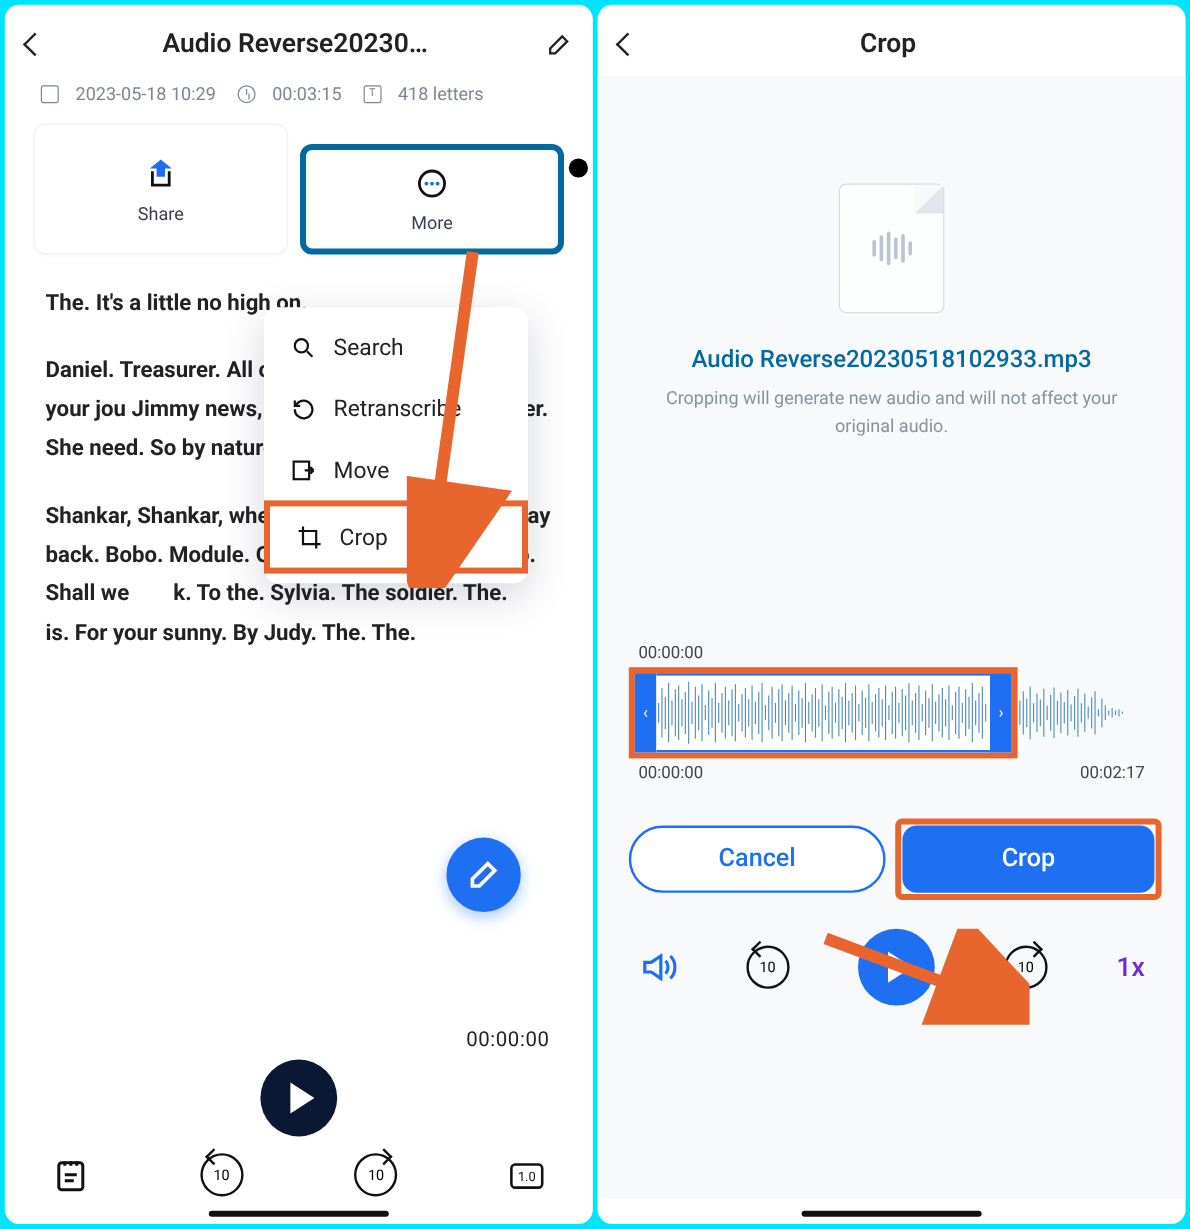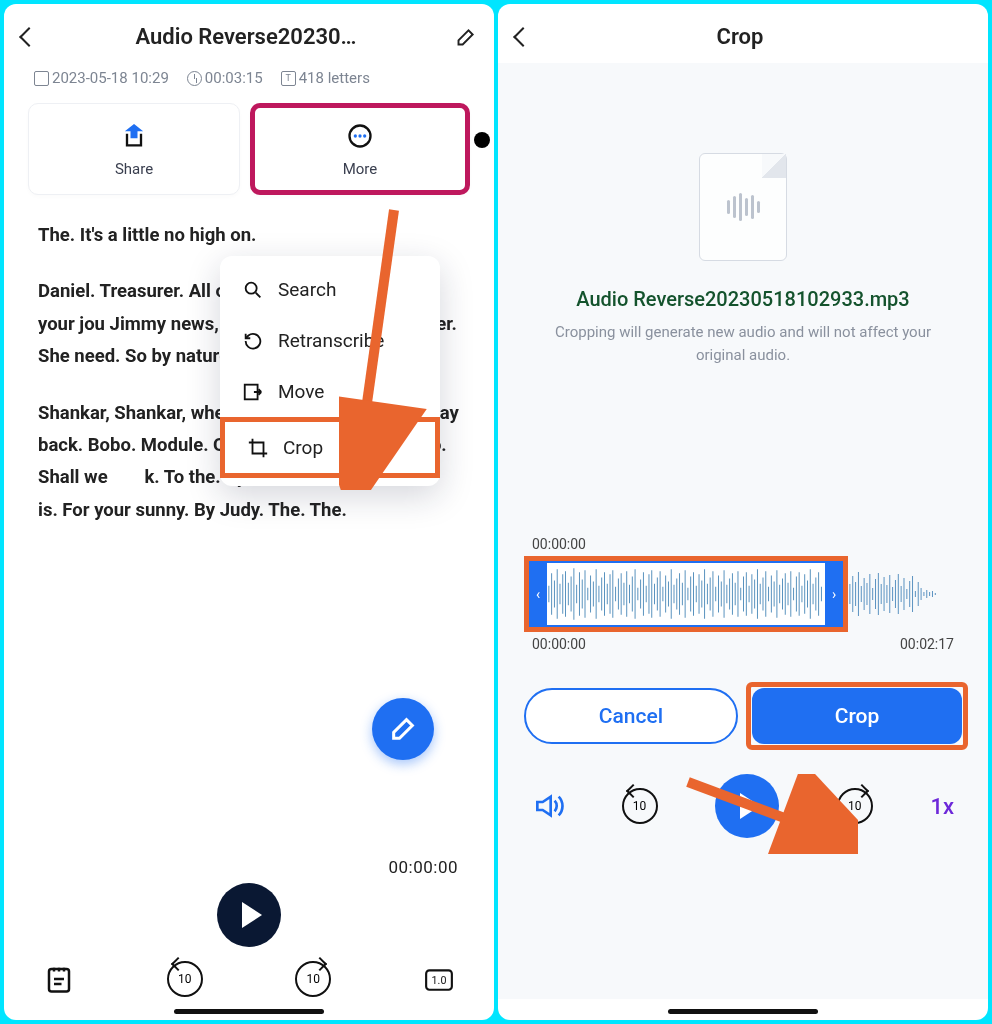--- a/index.html
+++ b/index.html
@@ -5,30 +5,30 @@
   * { box-sizing: border-box; margin: 0; padding: 0; font-family: -apple-system, BlinkMacSystemFont, "Segoe UI", Roboto, sans-serif; }
   body { background: #00e5ff; display: flex; gap: 4px; padding: 4px; width: 992px; height: 1024px; }
   .screen { background: #fff; border-radius: 12px; flex: 1; position: relative; overflow: hidden; display: flex; flex-direction: column; }
   .header { display: flex; align-items: center; padding: 20px 18px 14px; }
   .back-chev { width: 14px; height: 14px; border-left: 2.5px solid #222; border-bottom: 2.5px solid #222; transform: rotate(45deg); }
   .header-title { flex: 1; text-align: center; font-size: 22px; font-weight: 600; color: #222; }
   .edit-pen { width: 20px; height: 20px; }
 
   
   .meta-row { display: flex; gap: 18px; align-items: center; padding: 6px 30px 16px; color: #7d8592; font-size: 15px; }
-  .meta-item { display: flex; align-items: center; gap: 3px; }
+  .meta-item { display: flex; align-items: center; gap: 14px; }
   .meta-ico { width: 15px; height: 15px; border: 1.4px solid #7d8592; border-radius: 2px; display: inline-block; position: relative; }
   .meta-ico.clock { border-radius: 50%; }
   .meta-ico.clock::after { content: ""; position: absolute; left: 45%; top: 18%; width: 1.2px; height: 5px; background:#7d8592; box-shadow: 2px 4px 0 0 #7d8592; }
 
   .action-grid { display: flex; gap: 10px; padding: 0 24px 6px; position: relative; }
   .action-card { flex: 1; background: #fff; border: 1px solid #eef0f4; border-radius: 10px; box-shadow: 0 2px 4px rgba(0,0,0,0.02); display: flex; flex-direction: column; align-items: center; justify-content: center; padding: 14px 4px 12px; gap: 10px; }
   .action-card svg { width: 28px; height: 28px; }
   .action-label { font-size: 15px; color: #3a3f4f; }
-  .hl-box { border: 5px solid #be185d; }
+  .hl-box { border: 5px solid #0369a1; margin-top: 17px; }
 
   .scrollbar-dot { position:absolute; right:4px; top:128px; width:16px; height:16px; background:#000; border-radius:50%; }
 
   .transcript { padding: 18px 34px 4px; font-size: 18.5px; line-height: 1.75; color: #222; position: relative; }
   .transcript p { margin-bottom: 24px; font-weight: bold; }
 
   .popup { position: absolute; top: 252px; left: 216px; width: 220px; background:#fff; border-radius: 12px; box-shadow: 0 10px 34px rgba(20,30,60,0.18); padding: 8px 0; z-index: 4; }
   .popup-item { display: flex; align-items: center; gap: 14px; padding: 14px 22px; font-size: 19px; color:#222; }
   .popup-item.hl-box { border:5px solid #e9652e; margin:0; }
   .popup-ico { width: 22px; height: 22px; flex-shrink:0; }
@@ -49,21 +49,21 @@
   .home-bar { width:150px; height:5px; background:#111; border-radius:3px; margin:10px auto 6px; }
 
   
   .r-body { flex:1; background:#f7f9fb; display:flex; flex-direction:column; align-items:center; padding:90px 26px 12px; }
   .file-card { width:88px; height:108px; border:1px solid #d6dbe3; border-radius:6px; background:#fdfefe; position:relative; display:flex; align-items:center; justify-content:center; }
   .file-card::before { content:""; position:absolute; top:0; right:0; width:24px; height:24px; background:linear-gradient(135deg,#f7f9fb 50%,#e2e6ec 50%); }
   .wave-mini { display:flex; gap:3px; align-items:center; }
   .wave-mini span { width:3px; background:#bcc3ce; border-radius:2px; }
   .wave-mini span:nth-child(1){height:14px} .wave-mini span:nth-child(2){height:22px} .wave-mini span:nth-child(3){height:28px} .wave-mini span:nth-child(4){height:18px} .wave-mini span:nth-child(5){height:24px} .wave-mini span:nth-child(6){height:12px}
 
-  .file-name { margin-top:26px; font-size:20px; font-weight:500; color:#14532d; text-align:center; }
+  .file-name { margin-top:26px; font-size:20px; font-weight:500; color:#0369a1; text-align:center; }
   .file-sub  { margin-top:10px; font-size:15px; color:#8a919e; text-align:center; line-height:1.5; padding:0 8px;}
 
   .wave-zone { margin-top:170px; width:100%; }
   .wave-times-top, .wave-times-bot { display:flex; justify-content:space-between; font-size:14px; color:#444; padding:0 8px; }
   .wave-track-wrap { position:relative; margin:4px 0; height:76px; }
   .wave-hl { position:absolute; left:0; top:0; width:74%; height:100%; border:5px solid #e9652e; display:flex; align-items:stretch; }
   .wave-tail { position:absolute; right:0; top:8px; bottom:8px; left:74%; overflow:hidden; }
   .handle { width:18px; background:#1f6ff2; display:flex; align-items:center; justify-content:center; color:#fff; font-size:14px; }
   .wave-sel { flex:1; background:#fff; border-top:2px solid #1f6ff2; border-bottom:2px solid #1f6ff2; display:flex; align-items:center; overflow:hidden; }
   .waveform { width:100%; height:100%; opacity:0.85; }

